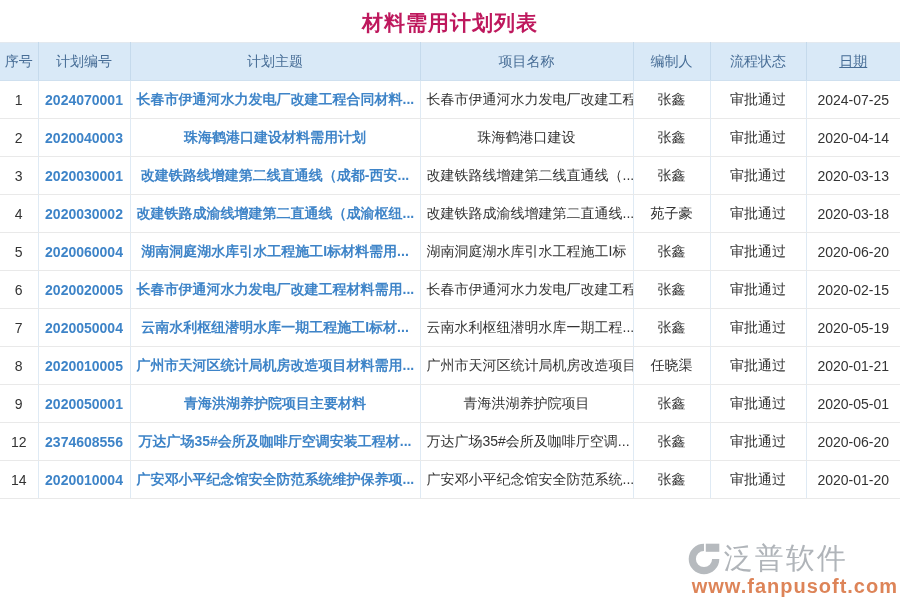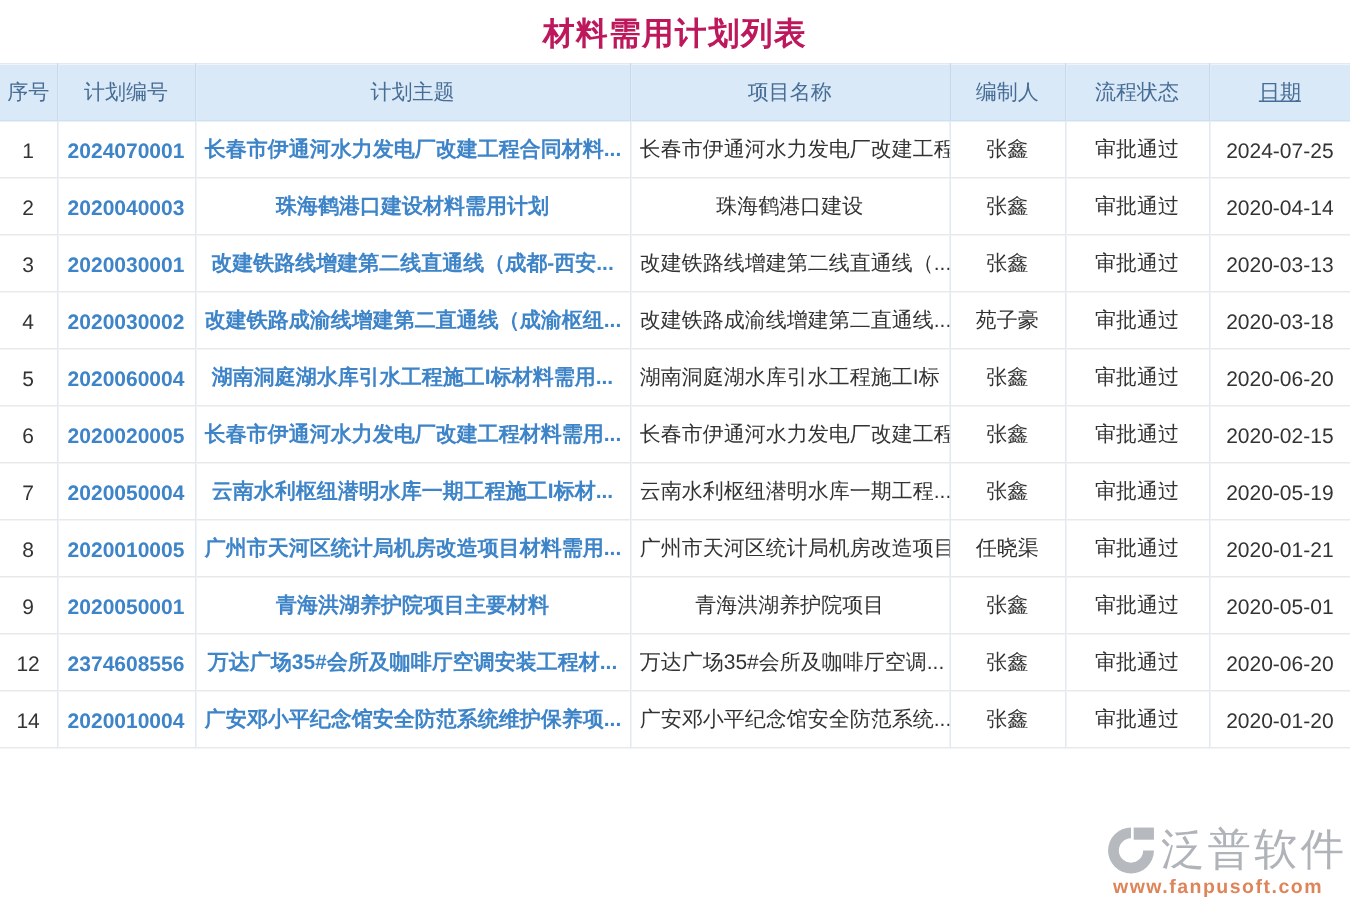--- a/index.html
+++ b/index.html
@@ -44,21 +44,21 @@
     opacity:.78;pointer-events:none;
     display:flex;flex-direction:column;align-items:flex-start;
   }
   .wm-top{display:flex;align-items:center;justify-content:space-between;}
   .wm-logo{width:36px;height:36px;margin-right:2px;}
   .wm-brand{
     font-size:29px;color:#9aa0a6;letter-spacing:2px;
     font-family:"Liberation Sans","DejaVu Sans",sans-serif;
   }
   .wm-url{
-    font-size:13px;font-weight:bold;
+    font-size:20px;font-weight:bold;
     color:var(--wm-url,#d4622a);
     margin-top:-4px;margin-left:6px;letter-spacing:1px;
   }
 </style>
 </head>
 <body>
 
 <div class="page-title">材料需用计划列表</div>
 
 <table class="plan-table">

